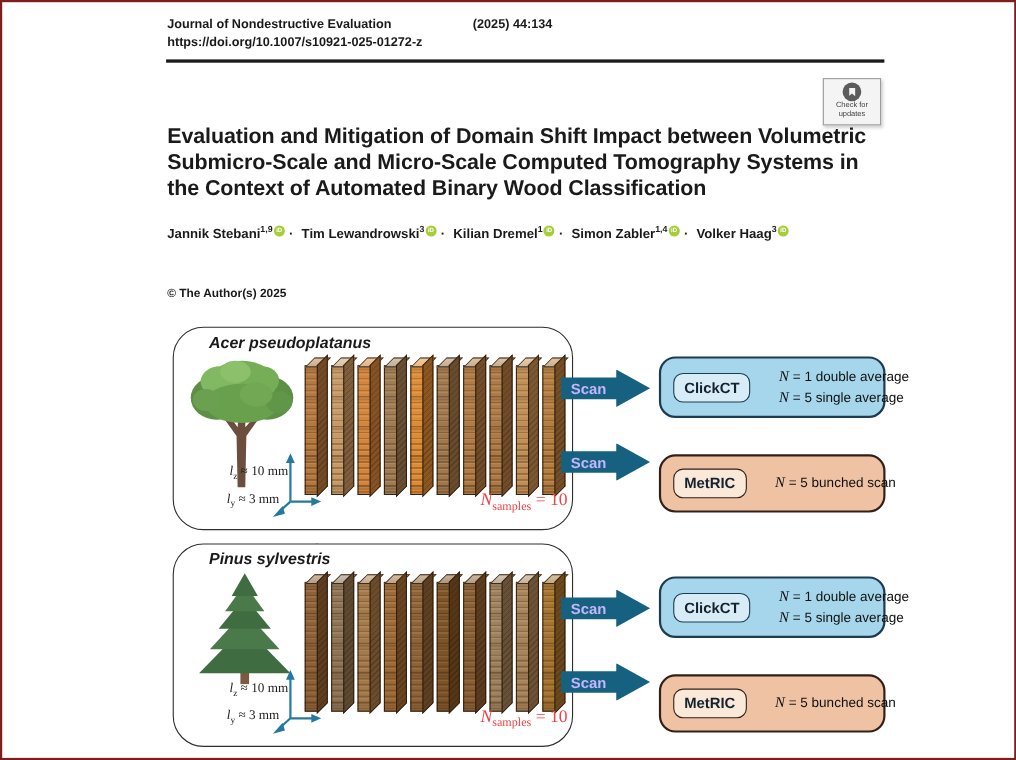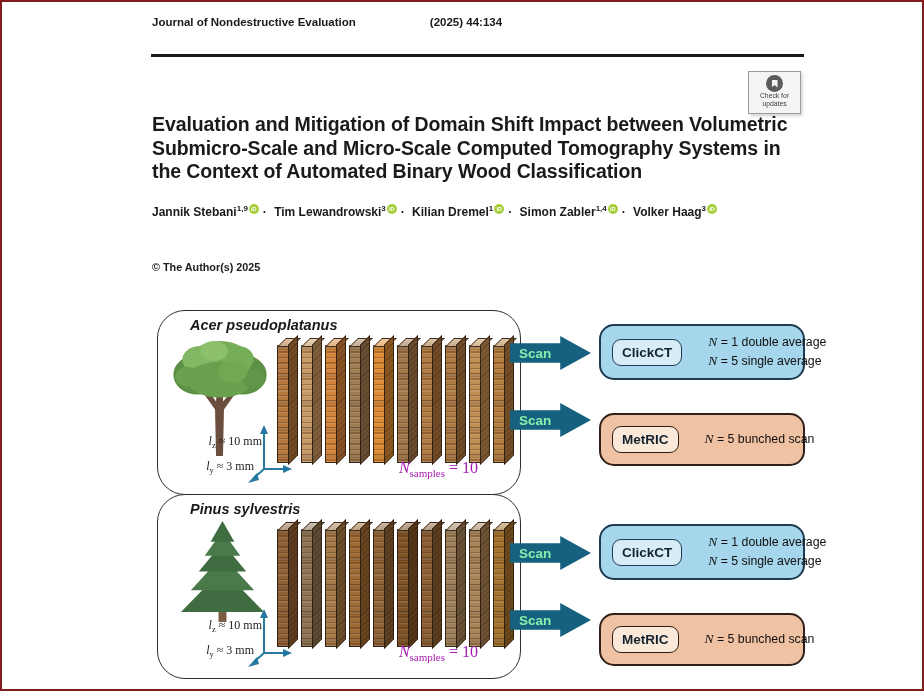--- a/index.html
+++ b/index.html
@@ -32,21 +32,21 @@
   .orcid { display:inline-flex; width:10px; height:10px; border-radius:50%;
     background:var(--orcid,#a6ce39); color:#fff; font-size:5.5px; font-weight:700;
     align-items:center; justify-content:center; vertical-align:super; margin-left:1px; cursor:pointer; }
   .author .sep { font-weight:700; padding:0 4px; }
   .author:last-child .sep { display:none; }
   .dates-line { position:absolute; left:150px; top:245px; font-size:10.8px; font-weight:600; }
   .copyright-line { position:absolute; left:150px; top:259px; font-size:10.8px; font-weight:600; }
   
   .panel { position:absolute; left:155px; width:364px; height:185px;
     border:1.6px solid var(--panel-border,#2e2e2e); border-radius:28px; background:#fff; }
-  .panel.p1 { top:308px; } .panel.p2 { top:492px; }
+  .panel.p1 { top:295px; } .panel.p2 { top:492px; }
   .species { position:absolute; left:32px; top:6px; font-size:14.5px; font-weight:700; font-style:italic; }
   .tree { position:absolute; }
   .tree.acer { left:12px; top:25px; width:100px; height:121px; }
   .tree.pinus { left:19px; top:25px; width:91px; height:103px; }
   .bars { position:absolute; left:119px; top:34px; display:flex; gap:11px; }
   .bar { position:relative; width:13px; height:118px;
     background-color:var(--c);
     background-image:
       repeating-linear-gradient(to bottom, rgba(66,34,10,.30) 0 1.3px, rgba(255,255,255,.10) 1.3px 2.6px, transparent 2.6px 5.4px),
       repeating-linear-gradient(to bottom, rgba(40,20,5,.16) 0 4px, transparent 4px 27px);
@@ -62,30 +62,30 @@
       repeating-linear-gradient(to bottom, rgba(0,0,0,.22) 0 1.3px, transparent 1.3px 5.4px);
     border:1px solid rgba(42,29,16,.9);
     transform:skewY(-45deg); transform-origin:0 0; }
   .axis { position:absolute; left:88px; top:114px; width:48px; height:62px; }
   .dim { position:absolute; font-family:"Liberation Serif", serif; font-size:12px; color:#1c1c1c; white-space:nowrap; }
   .dim i { font-style:italic; }
   .dim sub, .nsamples sub { font-size:8.5px; }
   .dim-z { left:8px; top:123px; width:96px; text-align:right; }
   .dim-y { left:8px; top:148px; width:88px; text-align:right; }
   .dim-x { left:128px; top:162px;margin-top:32px; }
-  .nsamples { position:absolute; left:203px; top:148px; width:155px; text-align:center;
-    font-family:"Liberation Serif", serif; font-size:16px; color:#a21caf; }
+  .nsamples { position:absolute; left:203px; top:148px; width:155px; text-align:right;
+    font-family:"Liberation Serif", serif; font-size:16px; color:#ef4444; }
   .nsamples i { font-style:italic; }
   .nsamples sub { font-size:11px; }
   
   .scan-arrow { position:absolute; left:508px; width:81px; height:34px; background:var(--teal,#16617f);
     clip-path:polygon(0 21%,62% 21%,62% 0,100% 50%,62% 100%,62% 79%,0 79%); z-index:5; }
   .scan-arrow span { position:absolute; left:0; top:0; bottom:0; width:62%;
     display:flex; align-items:center; justify-content:center;
-    color:#86efac; font-size:13.5px; font-weight:700; }
+    color:#c4b5fd; font-size:13.5px; font-weight:700; }
   .sa1 { top:334px; } .sa2 { top:401px; } .sa3 { top:534px; } .sa4 { top:601px; }
   .result-box { position:absolute; left:597px; width:206px; border-radius:15px;
     display:flex; align-items:center; padding:0 11px; gap:26px; }
   .result-box.blue { background:var(--blue-fill,#a6d6eb); border:2px solid var(--blue-border,#1d3c52); }
   .result-box.peach { background:var(--peach-fill,#efc2a4); border:2px solid var(--peach-border,#31201a);margin-top:21px; }
   .rb1 { top:322px; height:56px; } .rb2 { top:390px; height:53px; }
   .rb3 { top:522px; height:56px; } .rb4 { top:590px; height:53px; }
   .chip { border-radius:9px; padding:5px 9px; font-weight:700; font-size:13.5px; color:#14222e; white-space:nowrap; }
   .blue .chip { background:var(--blue-chip,#d7ecf7); border:1.7px solid var(--blue-border,#1d3c52); }
   .peach .chip { background:var(--peach-chip,#fae8d8); border:1.7px solid var(--peach-border,#31201a); }
@@ -93,20 +93,21 @@
   .mvar { font-family:"Liberation Serif", serif; font-style:italic; font-size:13.5px; }
 </style>
 </head>
 <body>
 
 <div class="page">
 
   <div class="journal-line">
     <span>Journal of Nondestructive Evaluation</span><span class="cite">(2025) 44:134</span>
   </div>
+  <div class="doi-line">https://doi.org/10.1007/s10921-025-01272-z</div>
   <div class="head-rule"></div>
 
   <div class="update-badge">
     <span class="circ">
         <span class="bm"></span>
       </span>
     <span class="bt">
       <span>Check for</span><br><span>updates</span>
     </span>
   </div>

